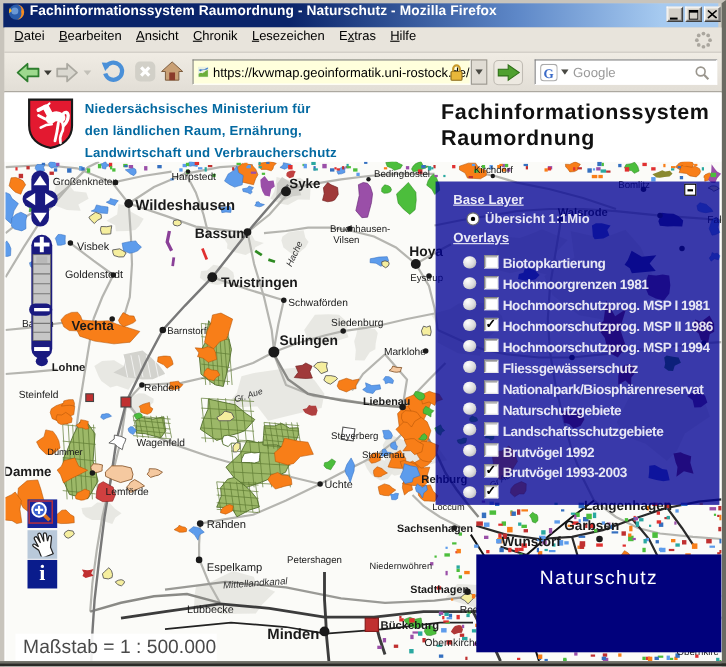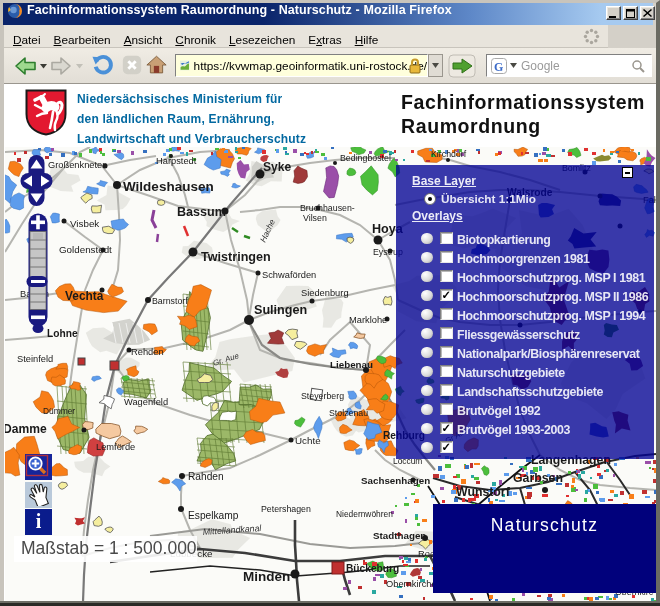--- a/index.html
+++ b/index.html
@@ -1,39 +1,39 @@
 <!DOCTYPE html>
 <html><head><meta charset="utf-8"><style>
 *{margin:0;padding:0;box-sizing:border-box}
 body{width:660px;height:606px;font-family:"Liberation Sans",sans-serif;background:#D4D0C8;position:relative;overflow:hidden}
 .win{position:absolute;inset:0;border-left:4px solid #C8C4BC;border-right:4px solid #6A6A62;border-top:3px solid #C8C4BC;border-bottom:0}
 .tbar{position:absolute;left:3px;top:3px;width:650px;height:22px;background:linear-gradient(to right,#0A246A 0%,#0A246A 40%,#5E88C8 72%,#A6CAF0 92%);display:flex;}
 .tbar .txt{color:#fff;font-weight:bold;font-size:12.5px;margin-left:4px;letter-spacing:0.1px}
 .wbtns{position:absolute;right:5px;top:6px;display:flex;gap:2px}
 .wb{width:15px;height:14px;background:#D4D0C8;border:1px solid;border-color:#fff #404040 #404040 #fff;box-shadow:inset -1px -1px 0 #808080,inset 1px 1px 0 #ECE9E2;font-size:10px;font-weight:bold;color:#000;display:flex;align-items:center;justify-content:center;line-height:1}
-.menubar{position:absolute;left:4px;top:25px;width:604px;height:23px;background:#E8E4DC;border-bottom:1px solid #C8C4BC;display:flex;align-items:flex-end;font-size:11.8px;color:#000}
+.menubar{position:absolute;left:4px;top:25px;width:652px;height:23px;background:#E8E4DC;border-bottom:1px solid #C8C4BC;display:flex;align-items:flex-start;font-size:11.8px;color:#000}
 .menubar span{margin-left:13px}
 .menubar span u{text-decoration:underline}
 .toolbar{position:absolute;left:4px;top:48px;width:652px;height:36px;background:linear-gradient(#F0ECE4,#E2DED6);border-bottom:1px solid #9A968E}
 .urlbar{position:absolute;left:171px;top:6px;width:253px;height:23px;background:#FFFFDC;border:1px solid;border-color:#808080 #fff #fff #808080;display:flex;align-items:center;font-size:11.8px;color:#000;white-space:nowrap;overflow:hidden}
 .sbox{position:absolute;left:482px;top:6px;width:166px;height:23px;background:#fff;border:1px solid;border-color:#808080 #fff #fff #808080;display:flex;align-items:center;font-size:12px;color:#9a9a9a}
 .content{position:absolute;left:4px;top:84px;width:652px;height:517px;background:#fff;overflow:hidden}
 .hdr{position:absolute;left:0;top:0;width:652px;height:63px;background:#fff}
 .hdr .mtxt{position:absolute;left:73px;top:5px;font-size:12px;font-weight:bold;color:#0369a1;line-height:20px;letter-spacing:0.2px}
 .fis{position:absolute;left:397px;top:7px;font-size:19.5px;font-weight:bold;color:#111;line-height:23.5px;letter-spacing:0.6px}
 .map{position:absolute;left:1px;top:63px;width:651px;height:455px}
 .lsw{position:absolute;left:392px;top:81px;width:258px;height:294px;background:rgba(2,2,148,0.78);color:#fff}
 .lsw .ttl{position:absolute;left:16px;font-weight:bold;font-size:12px;text-decoration:underline;color:rgba(255,255,255,0.9)}
 .row{position:absolute;left:0;height:16px;width:100%}
 .sph{position:absolute;left:25px;top:1.5px;width:11.5px;height:11.5px;border-radius:50%;background:radial-gradient(circle at 35% 30%,#ffffff 0%,#DCDCDC 55%,#9E9E9E 100%)}
 .cbx{position:absolute;left:44px;top:0.5px;width:12.5px;height:12.5px;background:#fff;border:1px solid;border-color:#808080 #E8E8E8 #E8E8E8 #808080;box-shadow:inset 1px 1px 0 #B8B8B8;color:#000;font-size:11.5px;font-weight:bold;line-height:11px;text-align:center}
 .rlb{position:absolute;left:61px;top:1.5px;font-size:12.4px;font-weight:bold;color:rgba(255,255,255,0.88);white-space:nowrap;letter-spacing:-0.4px}
 .nsp{position:absolute;left:429px;top:420px;width:223px;height:89px;background:#01017C}
 .rwt{position:absolute;left:12px;top:458px;background:rgba(255,255,255,0.75);color:#3A3A3A;font-size:14px;padding:0px 4px 1px 4px}
-.mst{position:absolute;left:10px;top:452px;width:183px;background:rgba(255,255,255,0.9);color:#4A4A4A;font-size:17.5px;padding:2px 0 3px 7px;white-space:nowrap}
+.mst{position:absolute;left:10px;top:492px;width:183px;background:rgba(255,255,255,0.9);color:#4A4A4A;font-size:17.5px;padding:2px 0 3px 7px;white-space:nowrap}
 .tool{position:absolute;left:21px;width:27px;height:26px}
 </style></head><body>
 <div class="win"></div>
 <div class="tbar">
   <svg style="margin-left:4px" width="16" height="16" viewBox="0 0 16 16">
       <circle cx="8" cy="8" r="7" fill="#2A5CAA"></circle>
       <path d="M8,1 A7,7 0 0,1 15,8 A7,7 0 0,1 8,15 C12,14 13,10.5 12.2,8 A5,5 0 0,0 8,1" fill="#F78A1E"></path>
       <path d="M2,4 A7,7 0 0,0 1.2,9 L4,7 Z" fill="#F7B21E"></path>
       <circle cx="6.5" cy="7" r="3.2" fill="#7AA8E0" opacity="0.8"></circle>
     </svg>

